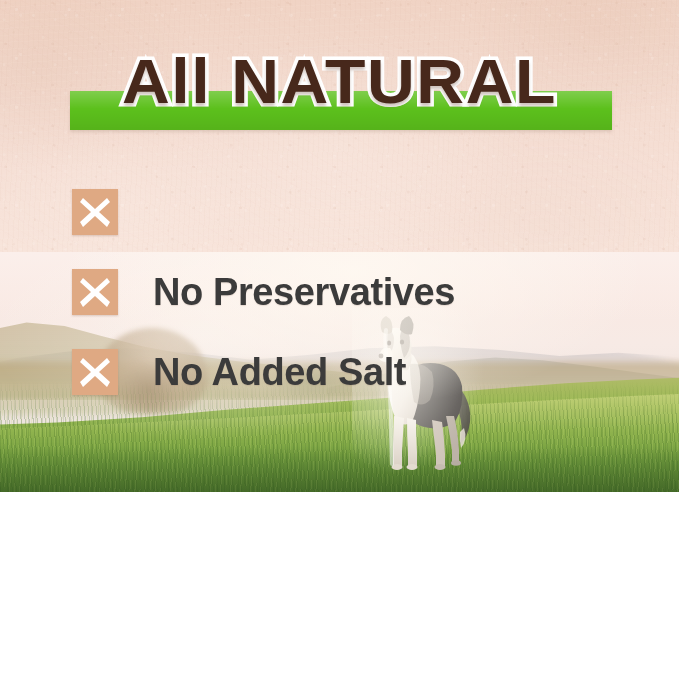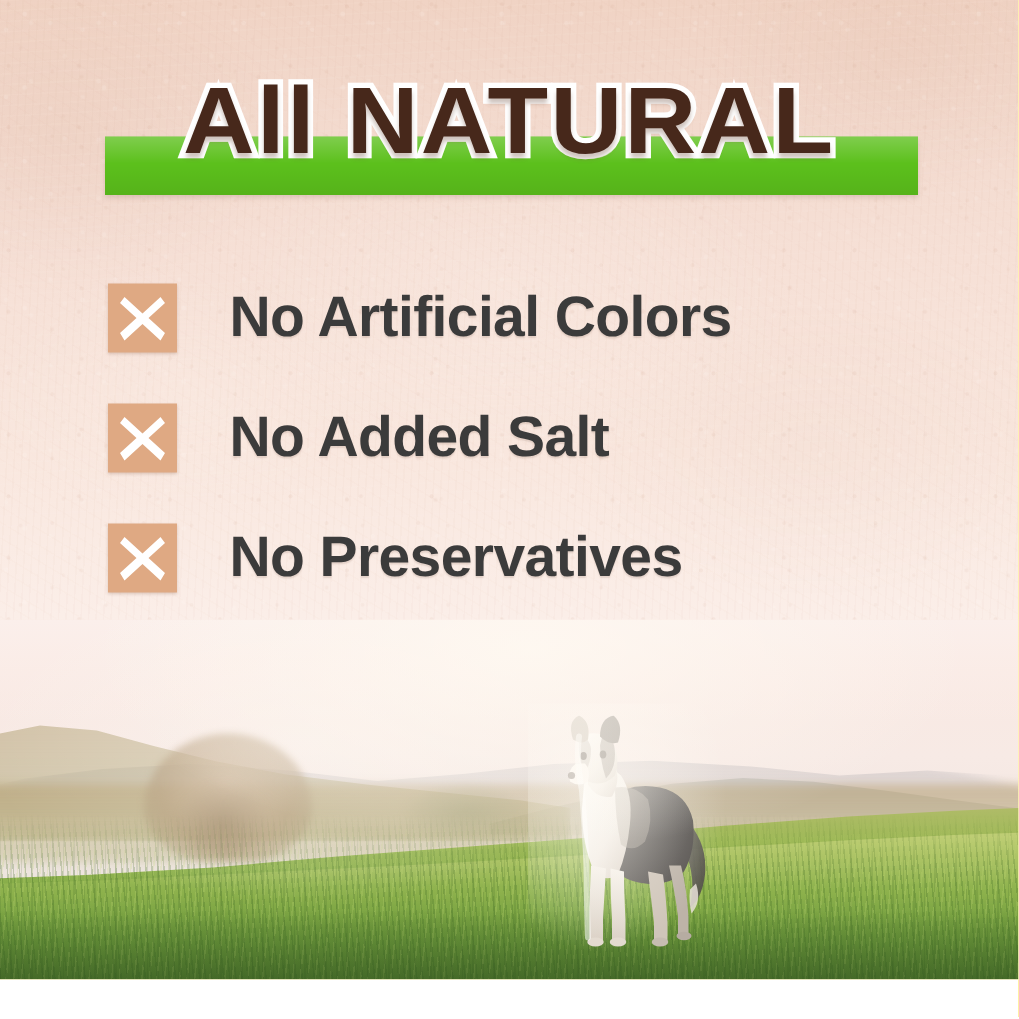--- a/index.html
+++ b/index.html
@@ -7,23 +7,23 @@
     padding: 0;
     background: #ffffff;
   }
   body {
     font-family: "Liberation Sans", sans-serif;
   }
 
   #poster {
     position: relative;
     width: 679px;
-    height: 653px;
+    height: 492px;
     overflow: hidden;
-    background: #fde047;
+    background: #14b8a6;
   }
 
   
   .bg-base {
     position: absolute;
     inset: 0;
     background:
       linear-gradient(to bottom,
         #f0d3c4 0px,
         #f2d8cb 60px,
@@ -436,36 +436,35 @@
   <div class="title">All NATURAL</div>
 
   <div class="claims">
 
     <div class="claim">
       <span class="xbox">
         <svg viewBox="0 0 46 46" xmlns="http://www.w3.org/2000/svg">
           <path d="M11 9 L23 20 L35 9 L38 13 L27 23 L38 33 L35 38 L23 27 L11 38 L8 33 L19 23 L8 13 Z" fill="#FFFFFF"></path>
         </svg>
       </span>
-      <span class="claim-label">No Artificial Colors</span>
     </div>
 
+
+    <div class="claim">
+      <span class="xbox">
+        <svg viewBox="0 0 46 46" xmlns="http://www.w3.org/2000/svg">
+          <path d="M11 9 L23 20 L35 9 L38 13 L27 23 L38 33 L35 38 L23 27 L11 38 L8 33 L19 23 L8 13 Z" fill="#FFFFFF"></path>
+        </svg>
+      </span>
+      <span class="claim-label">No Preservatives</span>
+    </div>
 
     <div class="claim">
       <span class="xbox">
         <svg viewBox="0 0 46 46" xmlns="http://www.w3.org/2000/svg">
           <path d="M11 9 L23 20 L35 9 L38 13 L27 23 L38 33 L35 38 L23 27 L11 38 L8 33 L19 23 L8 13 Z" fill="#FFFFFF"></path>
         </svg>
       </span>
       <span class="claim-label">No Added Salt</span>
     </div>
 
-    <div class="claim">
-      <span class="xbox">
-        <svg viewBox="0 0 46 46" xmlns="http://www.w3.org/2000/svg">
-          <path d="M11 9 L23 20 L35 9 L38 13 L27 23 L38 33 L35 38 L23 27 L11 38 L8 33 L19 23 L8 13 Z" fill="#FFFFFF"></path>
-        </svg>
-      </span>
-      <span class="claim-label">No Preservatives</span>
-    </div>
-
   </div>
 </div>
 
 </body></html>

